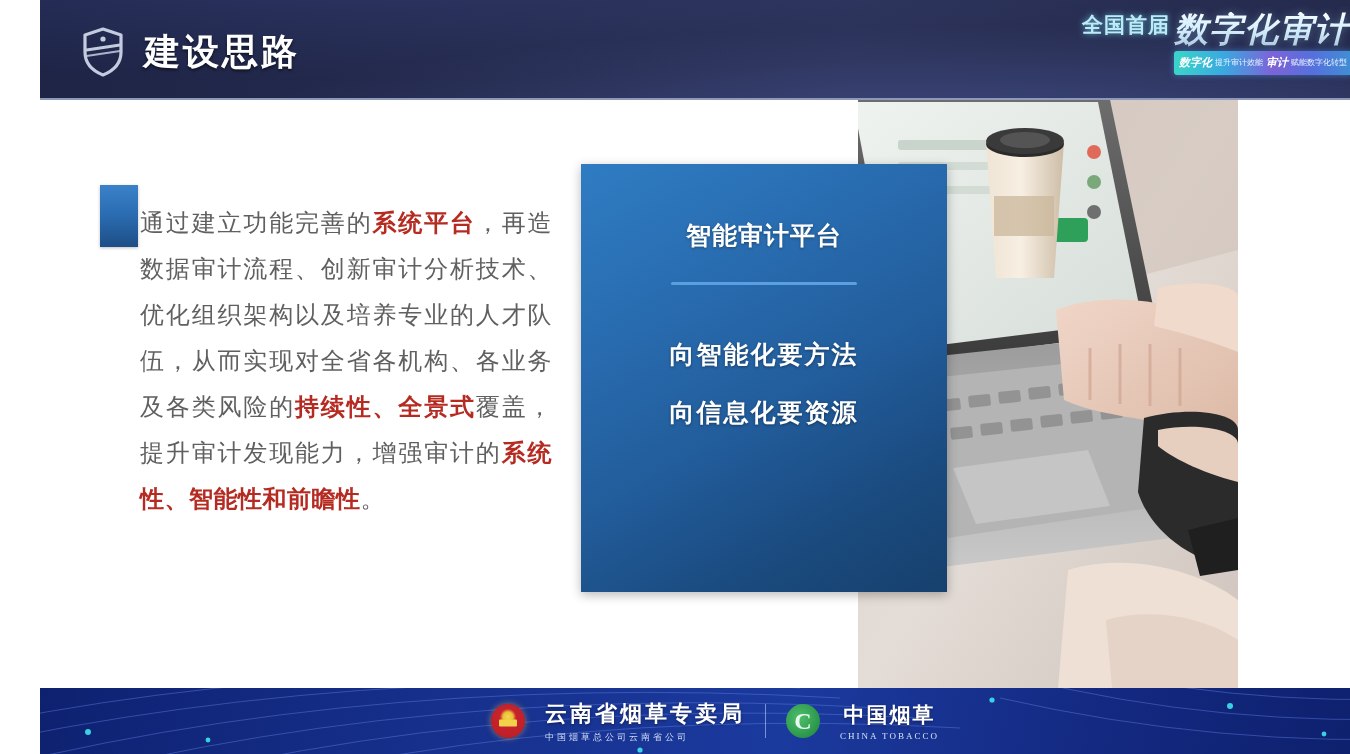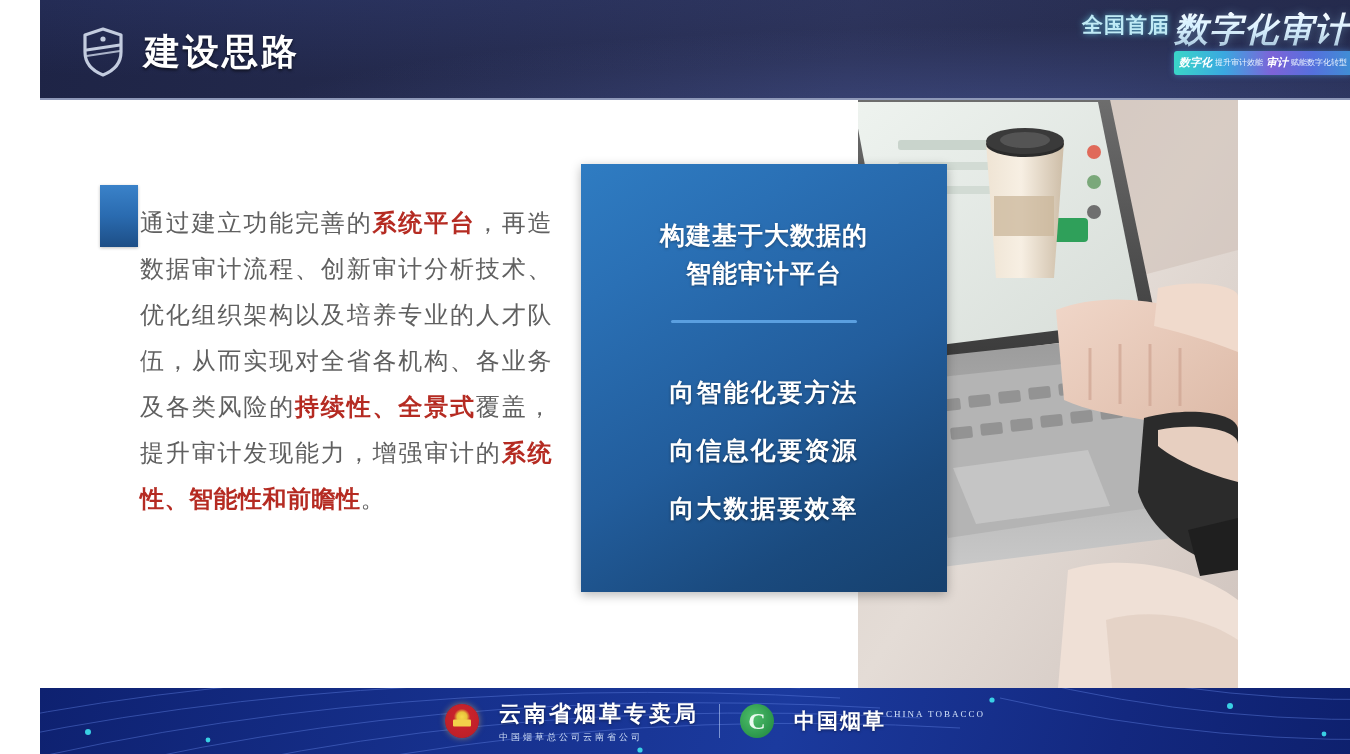--- a/index.html
+++ b/index.html
@@ -113,21 +113,21 @@
     width:18px; height:7px; background:#f2d24a; border-radius:1px; }
   .brand-cn { display:flex; flex-direction:column; justify-content:center; }
   .brand-cn .main { font-size:22px; font-weight:bold; color:#ffffff; letter-spacing:3px;
     text-shadow:0 1px 3px rgba(0,0,0,.45); }
   .brand-cn .sub { font-size:9px; color:#cddcf5; letter-spacing:3px; margin-top:2px; }
   .v-sep { width:1px; height:34px; background:rgba(200,220,255,.55); }
   .ct-logo { width:34px; height:34px; border-radius:50%;
     background:radial-gradient(circle at 40% 40%, #4fbf6b 0%, #2f9b4f 60%, #1f7f3c 100%);
     display:flex; align-items:center; justify-content:center; flex:none;
     font-size:24px; font-weight:bold; color:#eafaf0; font-family:"Liberation Serif",serif; }
-  .brand-ct { display:flex; flex-direction:row; justify-content:center; }
+  .brand-ct { display:flex; flex-direction:column; justify-content:center;text-align:center; }
   .brand-ct .main { font-size:21px; font-weight:bold; color:#ffffff; letter-spacing:2px;
     text-shadow:0 1px 3px rgba(0,0,0,.45); }
   .brand-ct .sub { font-size:9px; color:#d4e3fa; letter-spacing:2px; margin-top:2px;
     font-family:"Liberation Serif",serif; }
 </style>
 </head>
 <body>
 
 <div class="slide">
 
@@ -252,28 +252,26 @@
       <path d="M300 330 C340 322 380 330 380 344 L380 382 C340 372 312 356 300 346 Z" fill="#e7cfc0"></path>
 
       <path d="M210 470 C270 452 340 470 380 500 L380 588 L200 588 Z" fill="#efe0d6"></path>
       <path d="M248 520 C300 506 350 520 380 540 L380 588 L254 588 Z" fill="#e2cfc3" opacity=".8"></path>
       <path d="M330 430 L380 418 L380 470 L342 476 Z" fill="#1f1f1f"></path>
     </svg>
   </div>
 
   <div class="panel">
     <div class="panel-heading">
-      <div>构建基于大数据的</div>
       <div>智能审计平台</div>
     </div>
     <div class="panel-divider"></div>
     <ul class="panel-list">
       <li>向智能化要方法</li>
       <li>向信息化要资源</li>
-      <li>向大数据要效率</li>
     </ul>
   </div>
 
   <div class="footer">
     <svg class="bg" viewBox="0 0 1350 66" preserveAspectRatio="none">
       <g stroke="#5f7fe0" stroke-width="1" fill="none" opacity=".45">
         <path d="M-200 70 Q 200 -40 720 -10"></path>
         <path d="M-200 90 Q 240 -30 760 0"></path>
         <path d="M-160 110 Q 280 -20 800 10"></path>
         <path d="M-120 130 Q 320 -10 840 20"></path>

